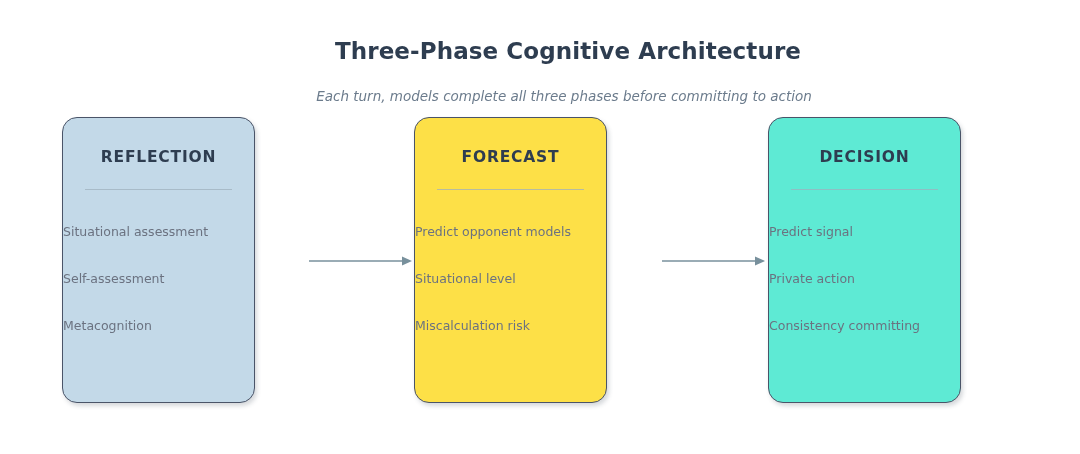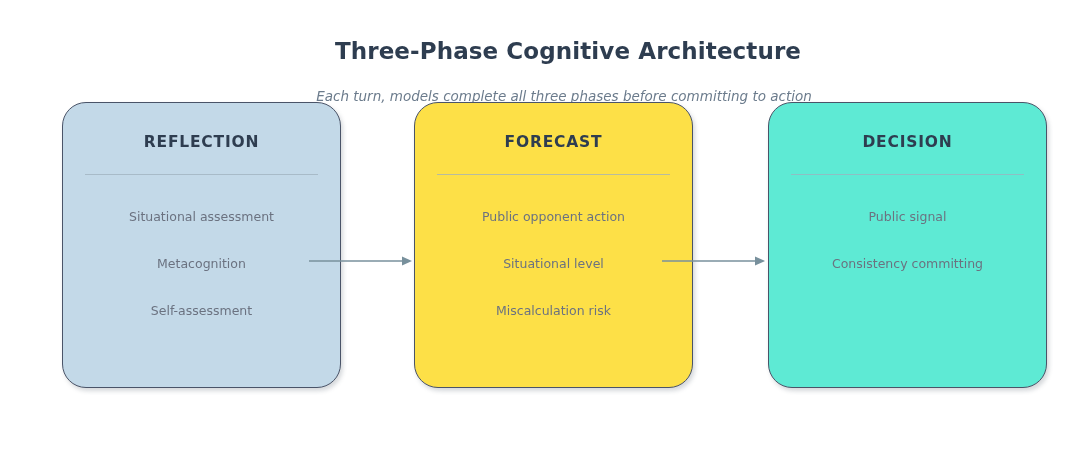--- a/index.html
+++ b/index.html
@@ -42,26 +42,26 @@
     width: 1072px;
     text-align: center;
     font-size: 13.5px;
     font-style: italic;
     color: #6b7b8c;
   }
 
   
   .phase-box {
     position: absolute;
-    top: 102px;
-    width: 279px;
+    top: 117px;
+    width: 193px;
     height: 286px;
     box-sizing: border-box;
     border: 1.6px solid #4a5468;
-    border-radius: 24px;
+    border-radius: 15px;
     box-shadow: 2px 3px 4px rgba(70, 80, 95, 0.22);
   }
   .phase-box.reflection { left: 34px;  background: #c3d9e8; }
   .phase-box.forecast   { left: 386px; background: #fde047; }
   .phase-box.decision   { left: 740px; background: #5eead4; }
 
   .phase-heading {
     position: absolute;
     left: 0;
     top: 30px;
@@ -84,21 +84,20 @@
 
   .phase-items {
     position: absolute;
     left: 0;
     top: 90px;
     width: 100%;
   }
   .phase-item {
     height: 47px;
     line-height: 47px;
-    text-align: center;
     font-size: 12.5px;
     color: #6b7280;
     white-space: nowrap;
   }
 
   
   .arrow {
     position: absolute;
     top: 254px;
     height: 14px;
@@ -114,51 +113,52 @@
 
   <div class="diagram-title">Three-Phase Cognitive Architecture</div>
 
   <div class="diagram-subtitle">Each turn, models complete all three phases before committing to action</div>
 
   <div class="phase-box reflection">
     <div class="phase-heading">REFLECTION</div>
     <div class="phase-divider"></div>
     <div class="phase-items">
       <div class="phase-item">Situational assessment</div>
+      <div class="phase-item">Self-assessment</div>
       <div class="phase-item">Metacognition</div>
-      <div class="phase-item">Self-assessment</div>
     </div>
   </div>
 
   <div class="arrow arrow-1">
     <svg width="104" height="14" viewBox="0 0 104 14">
       <line x1="0" y1="7" x2="93" y2="7" stroke="#78909c" stroke-width="1.6"></line>
       <polygon points="93,2.4 103,7 93,11.6" fill="#78909c"></polygon>
     </svg>
   </div>
 
   <div class="phase-box forecast">
     <div class="phase-heading">FORECAST</div>
     <div class="phase-divider"></div>
     <div class="phase-items">
-      <div class="phase-item">Public opponent action</div>
+      <div class="phase-item">Predict opponent models</div>
       <div class="phase-item">Situational level</div>
       <div class="phase-item">Miscalculation risk</div>
     </div>
   </div>
 
   <div class="arrow arrow-2">
     <svg width="104" height="14" viewBox="0 0 104 14">
       <line x1="0" y1="7" x2="93" y2="7" stroke="#78909c" stroke-width="1.6"></line>
       <polygon points="93,2.4 103,7 93,11.6" fill="#78909c"></polygon>
     </svg>
   </div>
 
   <div class="phase-box decision">
     <div class="phase-heading">DECISION</div>
     <div class="phase-divider"></div>
     <div class="phase-items">
-      <div class="phase-item">Public signal</div>
+      <div class="phase-item">Predict signal</div>
+      <div class="phase-item">Private action</div>
       <div class="phase-item">Consistency committing</div>
     </div>
   </div>
 
 </div>
 
 </body></html>

